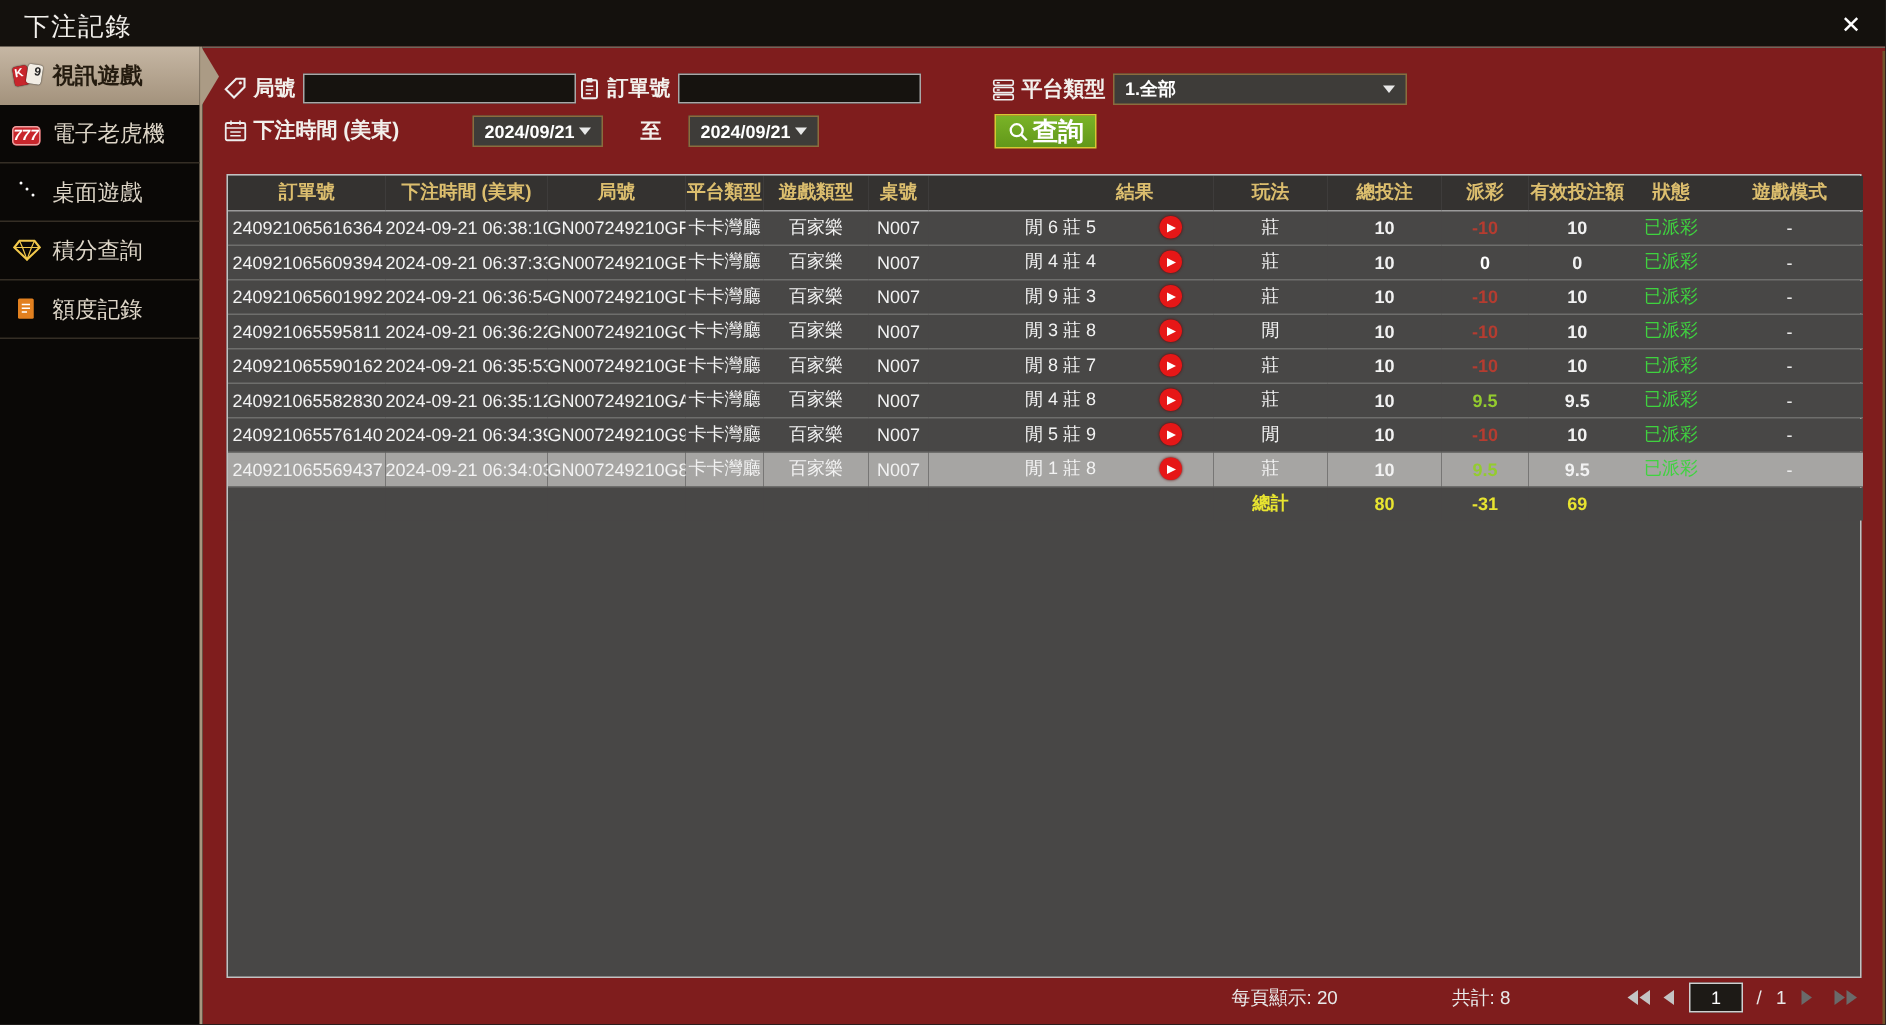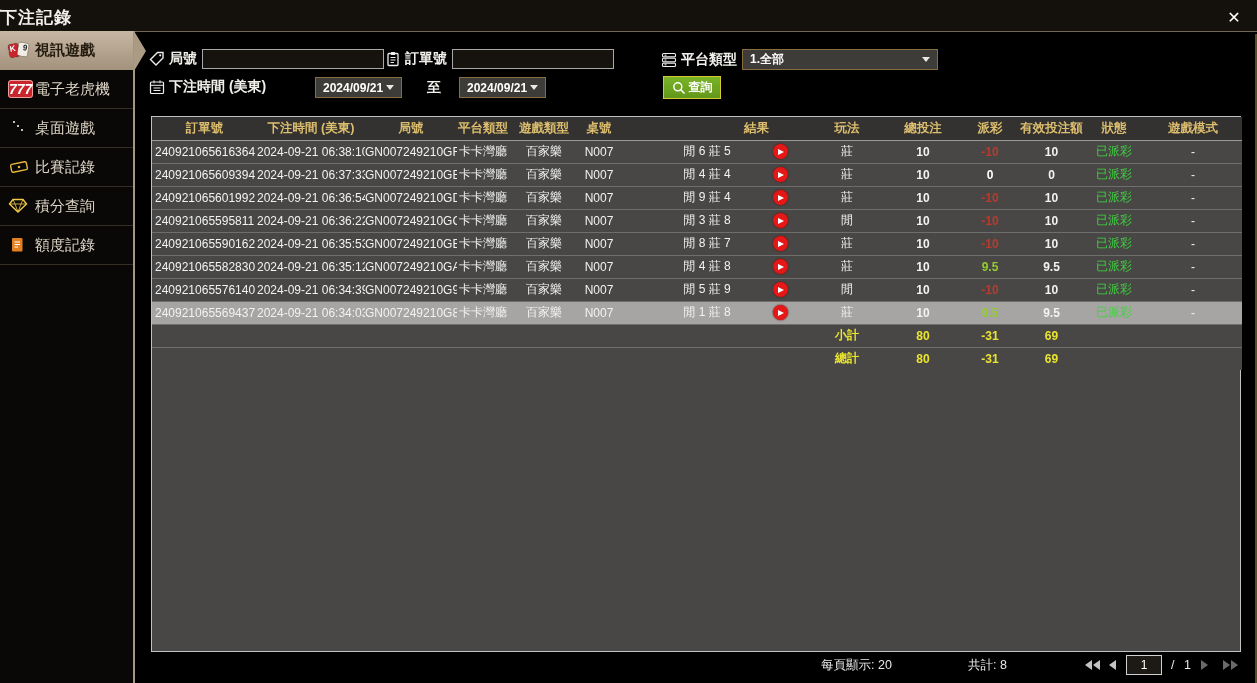--- a/index.html
+++ b/index.html
@@ -1,48 +1,48 @@
 <!DOCTYPE html>
 <html><head>
 <meta charset="utf-8">
 <style>
   * { margin:0; padding:0; box-sizing:border-box; }
   body { background:#000; font-family:"Liberation Sans","DejaVu Sans",sans-serif; }
   .window { position:relative; width:1257px; height:683px; background:#17130f; overflow:hidden; }
 
   
   .titlebar { position:relative; height:31px; background:#14110d; }
-  .titlebar .title { position:absolute; left:0; top:6px; font-size:17px; font-weight:bold; color:#f2f0ec; letter-spacing:1px; }
+  .titlebar .title { position:absolute; left:16px; top:6px; font-size:17px; font-weight:normal; color:#f2f0ec; letter-spacing:1px; }
   .close-btn { position:absolute; right:14px; top:9px; width:18px; height:18px; color:#fff; font-size:16px; line-height:18px; text-align:center; cursor:pointer; }
 
   .main { display:flex; height:652px; }
 
   
   .sidebar { width:135px; background:#0a0806; border-right:2px solid #a5967f; position:relative; z-index:3; }
   .side-item { position:relative; height:39px; display:flex; align-items:center; padding-left:8px; border-bottom:1px solid #352e25; color:#ddd5c7; font-size:15px; cursor:pointer; }
   .side-item .lbl { margin-left:5px; }
   .side-item.active { background:linear-gradient(#c6b7a4,#a3927c); color:#241b0f; font-weight:bold; border-bottom:none; }
   .side-item.active::after { content:""; position:absolute; right:-13px; top:50%; transform:translateY(-50%);
      border-left:12px solid #ab9b85; border-top:20px solid transparent; border-bottom:20px solid transparent; }
   .sicon { width:22px; height:18px; position:relative; flex:0 0 22px; }
   .ic-cards .cardL { position:absolute; left:1px; top:2px; width:10px; height:13px; background:#c8262c; border-radius:2px; transform:rotate(-10deg); color:#fff; font-size:8px; font-weight:bold; line-height:9px; padding-left:1px; box-shadow:0 0 1px #000; }
   .ic-cards .cardR { position:absolute; left:10px; top:1px; width:10px; height:13px; background:#f2ede4; border-radius:2px; transform:rotate(9deg); color:#222; font-size:8px; font-weight:bold; line-height:9px; text-align:right; padding-right:1px; box-shadow:0 0 1px #000; }
-  .ic-slot { margin-top:2px; width:21px; height:14px; background:#c8262c; border:1px solid #e8a0a0; border-radius:3px; color:#fff; font-size:14px; font-weight:bold; font-style:italic; text-align:center; line-height:12px; }
+  .ic-slot { margin-top:2px; width:21px; height:14px; background:#c8262c; border:1px solid #e8a0a0; border-radius:3px; color:#fff; font-size:10px; font-weight:bold; font-style:italic; text-align:center; line-height:12px; }
   .ic-dice { margin:2px 0 0 3px; width:13px; height:13px; background:#27993a; border-radius:2.5px; transform:rotate(-10deg); position:relative; }
   .ic-dice::before { content:""; position:absolute; width:2.5px; height:2.5px; border-radius:50%; background:#fff; top:1.5px; left:1.5px; box-shadow:4px 4px 0 #fff, 8px 8px 0 #fff; }
 
   
-  .content { flex:1; background:#000000; border-top:1px solid #6f675c; position:relative; }
+  .content { flex:1; background:#7f1d1d; border-top:1px solid #6f675c; position:relative; }
 
   .fgroup { position:absolute; display:flex; align-items:center; color:#f2f0ec; }
   .flabel { font-size:14px; font-weight:bold; margin:0 5px 0 4px; white-space:nowrap; }
   .ftext { height:20px; background:#16130f; border:1px solid #a8a8a8; color:#fff; font-size:12px; padding:0 4px; font-family:inherit; }
   .dd { height:21px; background:#3e3c39; border:1px solid #8a6d3e; display:flex; align-items:center; justify-content:space-between; padding:0 7px; color:#fff; font-size:12px; font-weight:bold; cursor:pointer; }
   .caret { width:0; height:0; border-left:4px solid transparent; border-right:4px solid transparent; border-top:5px solid #e8e8e8; }
-  .search-btn { position:absolute; left:528px; top:44px; width:58px; height:23px; background:linear-gradient(#7ab327,#62981a); border:1px solid #d6c832; display:flex; align-items:center; justify-content:center; gap:3px; color:#fff; font-size:12px; font-weight:bold; cursor:pointer; }
+  .search-btn { position:absolute; left:528px; top:44px; width:68px; height:23px; background:linear-gradient(#7ab327,#62981a); border:1px solid #d6c832; display:flex; align-items:center; justify-content:center; gap:3px; color:#fff; font-size:17px; font-weight:bold; cursor:pointer; }
 
   
   .panel { position:absolute; left:16px; top:84px; width:1090px; height:536px; background:#484746; border:1px solid #c2c2c2; }
   table.tbl { table-layout:fixed; width:1088px; border-collapse:collapse; font-size:12px; color:#f2f2f2; }
   .tbl th { height:23px; background:#343230; color:#dcbe6e; font-size:12.5px; font-weight:bold; border-bottom:1px solid #9a9a9a; overflow:hidden; white-space:nowrap; }
   .tbl td { height:23px; text-align:center; overflow:hidden; white-space:nowrap; }
   .tbl tbody tr { border-top:1px solid #6e6e6c; background:#484746; }
   .tbl tbody tr:first-child { border-top:none; }
   .tbl tr.selected { background:#a6a5a3; }
   .cOrder { text-align:left !important; padding-left:3px; }
@@ -93,31 +93,20 @@
           <span class="ic-slot">777</span>
         </span>
         <span class="lbl">電子老虎機</span>
       </div>
       <div class="side-item">
         <span class="sicon"><span class="ic-dice"></span></span>
         <span class="lbl">桌面遊戲</span>
       </div>
       <div class="side-item">
         <span class="sicon">
-          <svg class="licon" width="22" height="18" viewBox="0 0 22 18">
-              <g transform="rotate(-12 11 9)">
-                <rect x="3" y="5" width="16" height="8" rx="1.5" fill="none" stroke="#e8b93c" stroke-width="1.4"></rect>
-                <circle cx="11" cy="9" r="1.2" fill="#e8b93c"></circle>
-              </g>
-            </svg>
-        </span>
-        <span class="lbl">比賽記錄</span>
-      </div>
-      <div class="side-item">
-        <span class="sicon">
           <svg class="licon" width="20" height="17" viewBox="0 0 20 17">
               <path d="M5 2.5 L15 2.5 L18.5 7 L10 15 L1.5 7 Z" fill="none" stroke="#f2c94c" stroke-width="1.4"></path>
               <path d="M1.5 7 L18.5 7 M7 7 L10 15 L13 7 M5 2.5 L7 7 M15 2.5 L13 7" stroke="#f2c94c" stroke-width="0.8" fill="none"></path>
             </svg>
         </span>
         <span class="lbl">積分查詢</span>
       </div>
       <div class="side-item">
         <span class="sicon">
           <svg class="licon" width="18" height="18" viewBox="0 0 18 18">
@@ -279,21 +268,21 @@
             </tr>
             <tr>
               <td class="cOrder">240921065601992</td>
               <td>2024-09-21 06:36:54</td>
               <td>GN007249210GD</td>
               <td>卡卡灣廳</td>
               <td>百家樂</td>
               <td>N007</td>
               <td>
                   <div class="rescell">
-                    <span class="restext">閒 9 莊 4</span>
+                    <span class="restext">閒 9 莊 3</span>
                     <span class="playbtn">
                       <i class="ptri"></i>
                     </span>
                   </div>
                 </td>
               <td>莊</td>
               <td class="num">10</td>
               <td><span class="neg">-10</span></td>
               <td class="num">10</td>
               <td class="status">已派彩</td>
@@ -401,35 +390,20 @@
                       <i class="ptri"></i>
                     </span>
                   </div>
                 </td>
               <td>莊</td>
               <td class="num">10</td>
               <td><span class="pos">9.5</span></td>
               <td class="num">9.5</td>
               <td class="status">已派彩</td>
               <td>-</td>
-            </tr>
-            <tr class="sumrow">
-              <td></td>
-                <td></td>
-                <td></td>
-              <td></td>
-                <td></td>
-                <td></td>
-              <td></td>
-              <td>小計</td>
-              <td>80</td>
-              <td>-31</td>
-              <td>69</td>
-              <td></td>
-                <td></td>
             </tr>
             <tr class="sumrow">
               <td></td>
                 <td></td>
                 <td></td>
               <td></td>
                 <td></td>
                 <td></td>
               <td></td>
               <td>總計</td>

